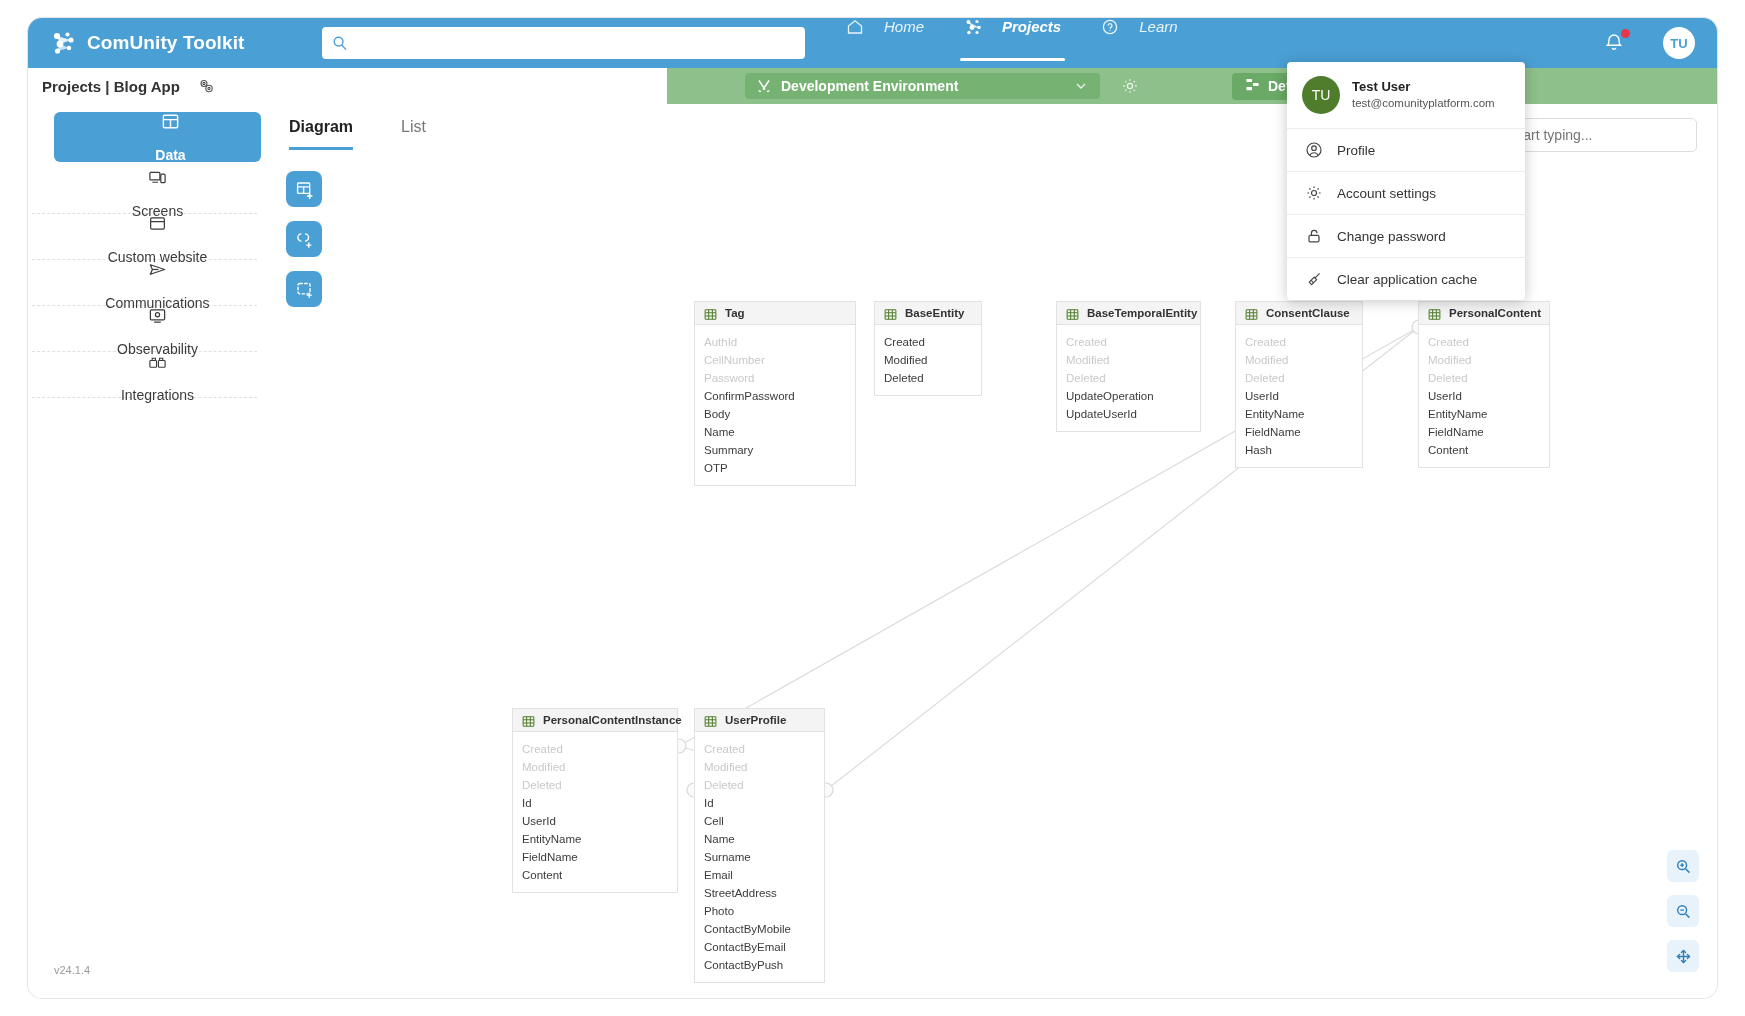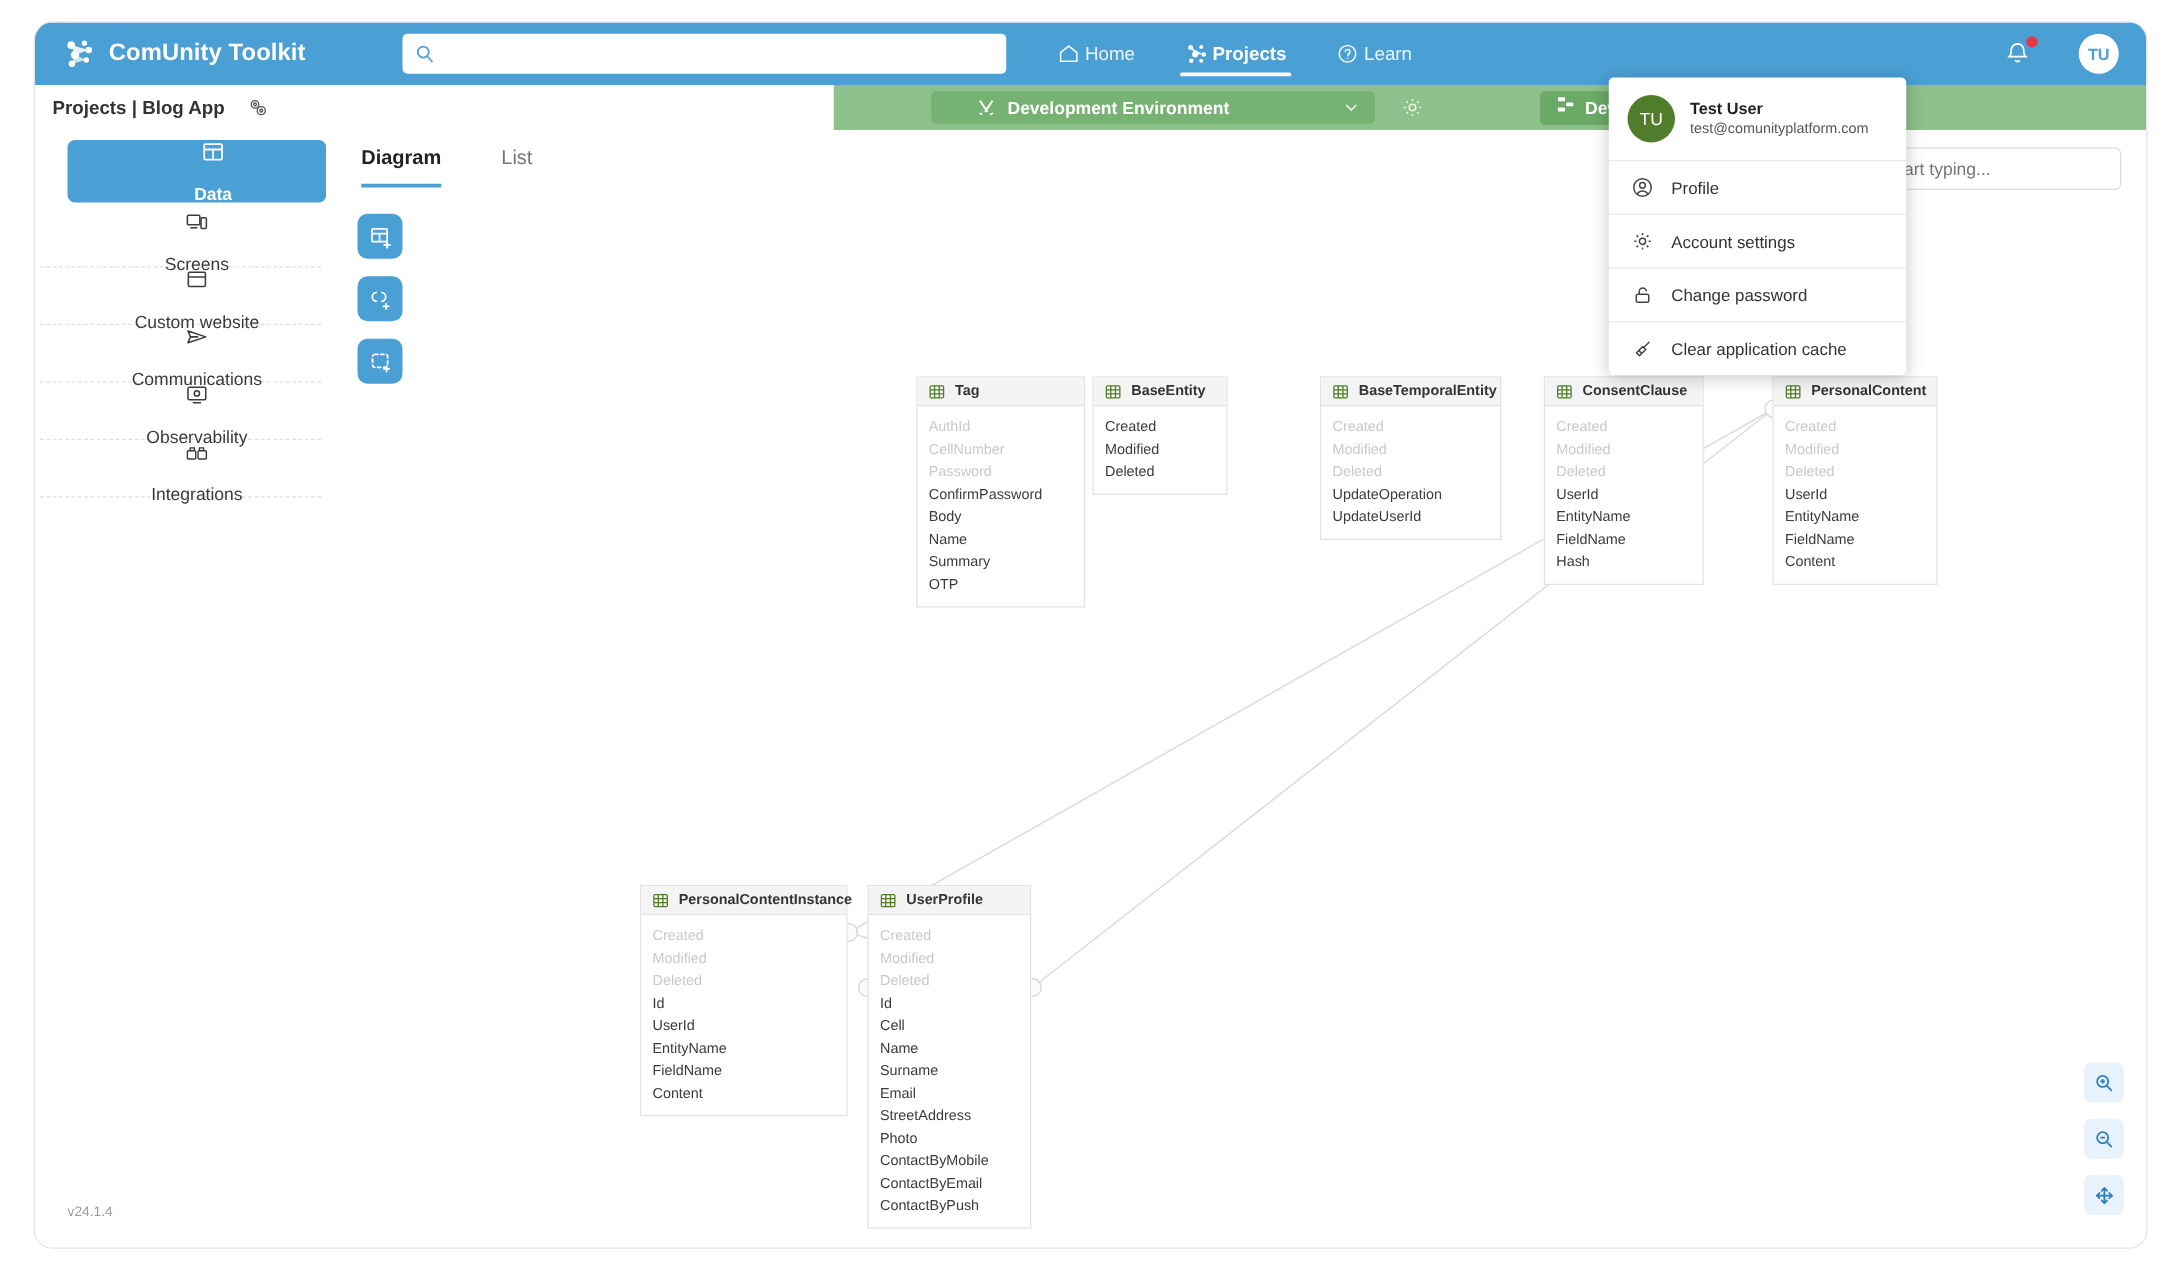--- a/index.html
+++ b/index.html
@@ -47,23 +47,23 @@
     display: flex; align-items: center;
   }
   .search-icon { margin-left: 10px; width: 16px; height: 16px; color:#4a9fd4; }
   .search-input {
     border: 0; outline: none; flex: 1;
     font-family: "Liberation Sans", sans-serif;
     font-size: 14px; color: #333; margin-left: 6px; background: transparent;
   }
   .nav-items { position: absolute; left: 800px; top: 0; height: 50px; display: flex; align-items: center; gap: 4px; }
   .nav-item {
-    display: flex; align-items: center; gap: 4px;
+    display: flex; gap: 20px;
     height: 50px; padding: 0 18px;
-    color: #eaf4fb; font-size: 15px; cursor: pointer; position: relative;
+    color: #eaf4fb; font-size: 15px; cursor: pointer; position: relative; font-style: italic;
   }
   .nav-item.active { color: #ffffff; font-weight: bold; }
   .nav-item.active::after {
     content: ""; position: absolute; left: 14px; right: 14px; bottom: 7px;
     height: 3px; background: #ffffff; border-radius: 2px;
   }
   .nav-icon { width: 18px; height: 18px; display: inline-flex; }
   .bell-wrap { position: absolute; right: 90px; top: 13px; width: 24px; height: 24px; cursor: pointer; }
   .bell-dot {
     position: absolute; right: -3px; top: -2px;
@@ -87,21 +87,21 @@
     margin-left: 14px; font-size: 15px; font-weight: bold; color: #333;
   }
   .gears-icon { margin-left: 16px; width: 22px; height: 18px; cursor: pointer; }
   .green-panel {
     position: absolute; left: 639px; top: 0; right: 0; height: 36px;
     background: #8dc08a; display: flex; align-items: center;
   }
   .env-select {
     margin-left: 78px; width: 355px; height: 26px;
     background: #76b272; border-radius: 4px;
-    display: flex; align-items: center; cursor: pointer; padding-left: 25px;
+    display: flex; align-items: center; cursor: pointer;
   }
   .env-icon { margin-left: 11px; width: 16px; height: 16px; }
   .env-label { color: #ffffff; font-size: 14px; font-weight: bold; margin-left: 9px; flex: 1; }
   .env-caret { margin-right: 12px; width: 14px; height: 14px; color: #eaf5e9; }
   .subbar-gear { margin-left: 20px; width: 20px; height: 20px; cursor: pointer; }
   .develop-btn {
     margin-left: 92px; height: 27px; padding: 0 13px;
     background: #6aa966; border-radius: 4px;
     display: flex; align-items: center; gap: 8px; cursor: pointer;
   }
@@ -442,21 +442,21 @@
         <svg style="position:absolute;left:0;top:0;width:100%;height:100%;pointer-events:none">
           <path d="M1158 171 L565 634" stroke="#dcdcdc" stroke-width="1.2" fill="none"></path>
           <path d="M1158 171 L418 590" stroke="#dcdcdc" stroke-width="1.2" fill="none"></path>
           <path d="M418 590 L565 634" stroke="#dcdcdc" stroke-width="1.2" fill="none"></path>
           <circle cx="1158" cy="171" r="7" fill="#fbfbfb" stroke="#d8d8d8" stroke-width="1.2"></circle>
           <circle cx="418" cy="590" r="7" fill="#fbfbfb" stroke="#d8d8d8" stroke-width="1.2"></circle>
           <circle cx="565" cy="634" r="7" fill="#fbfbfb" stroke="#d8d8d8" stroke-width="1.2"></circle>
           <circle cx="433" cy="634" r="7" fill="#fbfbfb" stroke="#d8d8d8" stroke-width="1.2"></circle>
         </svg>
         <div id="entities-layer">
-            <div class="ent" style="left: 433px; top: 145px; width: 135px; margin-left: 39px;">
+            <div class="ent" style="left: 433px; top: 145px; width: 162px;">
               <div class="ent-head">
                 <span class="grid-icon"><svg viewBox="0 0 14 14" width="13" height="13" fill="none" stroke="#4f7d2b" stroke-width="1.1">
                     <rect x="1.2" y="1.8" width="11.6" height="10.4" rx="1"></rect>
                     <path d="M1.2 5.2h11.6M1.2 8.7h11.6M5 1.8v10.4M9 1.8v10.4"></path>
                   </svg></span>
                 <span class="ent-title">Tag</span>
               </div>
               <div class="ent-body">
                 <div class="ent-field dim">AuthId</div>
                 <div class="ent-field dim">CellNumber</div>

